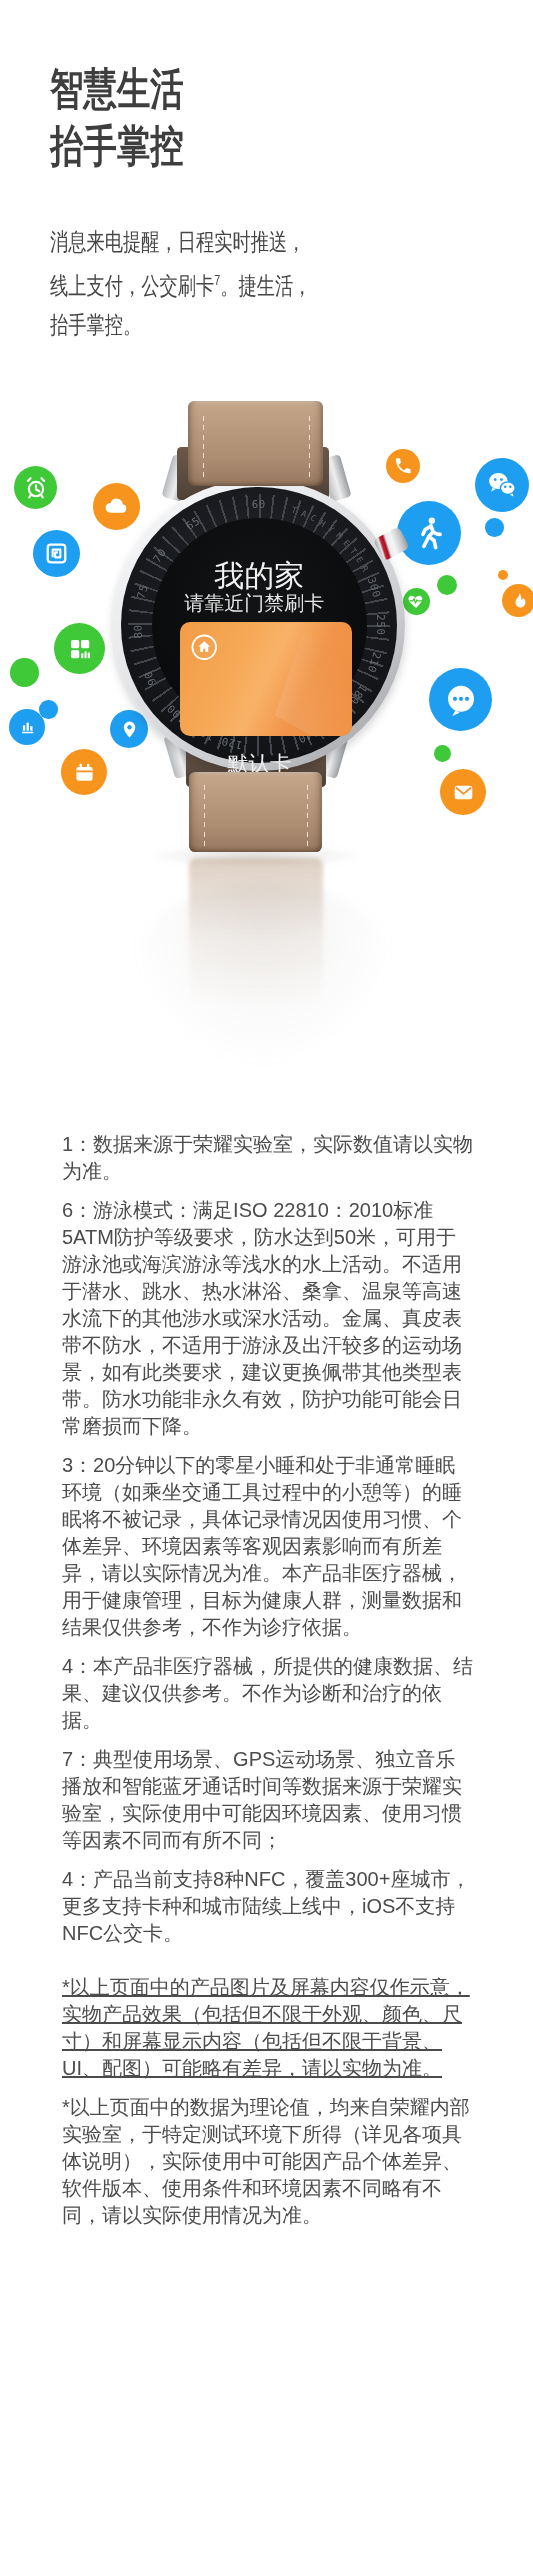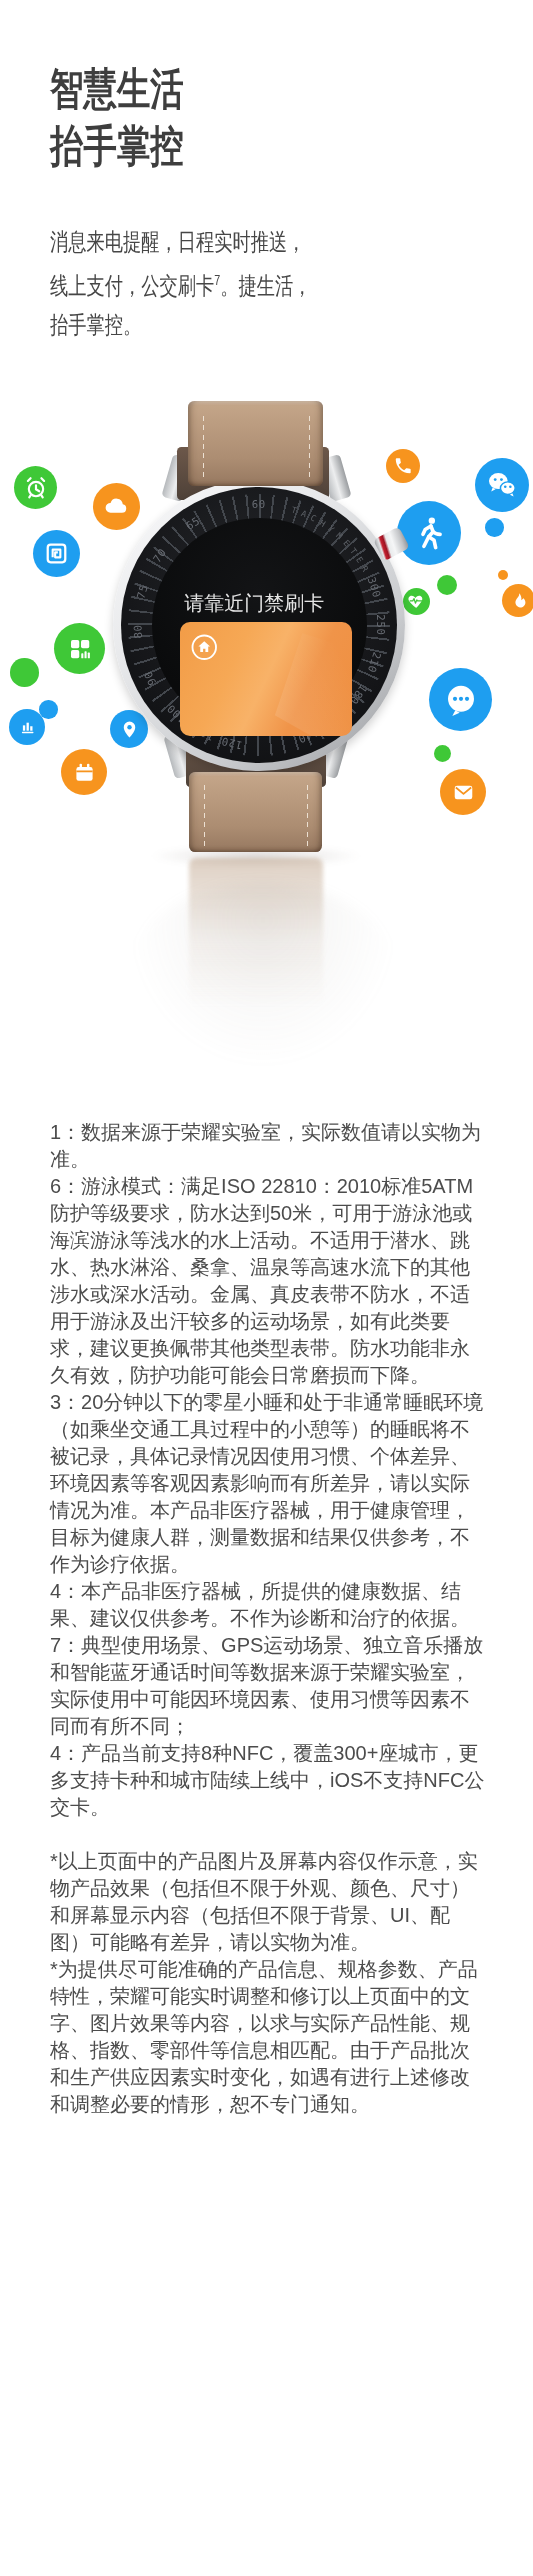--- a/index.html
+++ b/index.html
@@ -75,22 +75,22 @@
        filter:blur(2.8px);}
   .refl-strap{z-index:0;left:189px;top:858px;width:134px;height:149px;border-radius:7.1px;
        background:linear-gradient(to bottom,rgba(188,160,134,.5),rgba(205,185,165,.15) 55%,rgba(205,185,165,0));
        filter:blur(2.1px);}
   .refl-haze{z-index:0;left:128px;top:883px;width:270px;height:185px;border-radius:50%;
        background:radial-gradient(ellipse at 50% 20%,rgba(150,145,140,.12),rgba(150,145,140,0) 70%);
        filter:blur(5.7px);}
 
   
   .notes{left:50px;top:1119px;width:436px;font-size:20px;line-height:27px;color:#4c4c4c;}
-  .notes p{margin:0;}
-  .notes p.gap{margin-top:27px;}
+  .notes p{margin:12px;}
+  .notes p.gap{margin-top:27px;text-decoration:underline;}
 </style>
 </head>
 <body>
 
 <div class="abs h1">
   <div>智慧生活</div>
   <div>抬手掌控</div>
 </div>
 
 <div class="abs sub">
@@ -317,28 +317,30 @@
         <span class="bz-arc" style="--a:37deg">Y</span>
         <span class="bz-arc" style="--a:42deg">M</span>
         <span class="bz-arc" style="--a:47deg">E</span>
         <span class="bz-arc" style="--a:52deg">T</span>
         <span class="bz-arc" style="--a:57deg">E</span>
         <span class="bz-arc" style="--a:62deg">R</span>
       </span>
 
       
       <div class="screen">
+        <div class="scr-title">我的家</div>
         <div class="scr-sub">请靠近门禁刷卡</div>
         <div class="card">
           <div class="shine"></div>
           <span><svg width="28.5" height="28.5" viewBox="0 0 40 40">
                 <circle cx="20" cy="20" r="16.5" fill="none" stroke="#fff" stroke-width="2.6"></circle>
                 <path fill="#fff" d="M20 11.5 11.8 19h2.6v7.5h4V22h3.2v4.5h4V19h2.6z"></path>
               </svg></span>
         </div>
+        <div class="scr-cardlabel">默认卡</div>
       </div>
     </div>
   </div>
 
   <div class="abs crown-main"></div>
   <div class="abs crown-push"></div>
 
   <div class="abs keeper" style="left:188px;top:401px;width:135px;height:85px;"></div>
   <div class="abs stitch" style="left:203px;top:416px;height:63px;"></div>
   <div class="abs stitch" style="left:309px;top:416px;height:63px;"></div>
@@ -353,15 +355,15 @@
 </div>
 
 <div class="abs notes">
   <p>1：数据来源于荣耀实验室，实际数值请以实物为准。</p>
   <p>6：游泳模式：满足ISO 22810：2010标准5ATM防护等级要求，防水达到50米，可用于游泳池或海滨游泳等浅水的水上活动。不适用于潜水、跳水、热水淋浴、桑拿、温泉等高速水流下的其他涉水或深水活动。金属、真皮表带不防水，不适用于游泳及出汗较多的运动场景，如有此类要求，建议更换佩带其他类型表带。防水功能非永久有效，防护功能可能会日常磨损而下降。</p>
   <p>3：20分钟以下的零星小睡和处于非通常睡眠环境（如乘坐交通工具过程中的小憩等）的睡眠将不被记录，具体记录情况因使用习惯、个体差异、环境因素等客观因素影响而有所差异，请以实际情况为准。本产品非医疗器械，用于健康管理，目标为健康人群，测量数据和结果仅供参考，不作为诊疗依据。</p>
   <p>4：本产品非医疗器械，所提供的健康数据、结果、建议仅供参考。不作为诊断和治疗的依据。</p>
   <p>7：典型使用场景、GPS运动场景、独立音乐播放和智能蓝牙通话时间等数据来源于荣耀实验室，实际使用中可能因环境因素、使用习惯等因素不同而有所不同；</p>
   <p>4：产品当前支持8种NFC，覆盖300+座城市，更多支持卡种和城市陆续上线中，iOS不支持NFC公交卡。</p>
   <p class="gap">*以上页面中的产品图片及屏幕内容仅作示意，实物产品效果（包括但不限于外观、颜色、尺寸）和屏幕显示内容（包括但不限于背景、UI、配图）可能略有差异，请以实物为准。</p>
-  <p>*为提供尽可能准确的产品信息、规格参数、产品特性，荣耀可能实时调整和修订以上页面中的文字、图片效果等内容，以求与实际产品性能、规格、指数、零部件等信息相匹配。由于产品批次和生产供应因素实时变化，如遇有进行上述修改和调整必要的情形，恕不专门通知。</p>
+  <p>*以上页面中的数据为理论值，均来自荣耀内部实验室，于特定测试环境下所得（详见各项具体说明），实际使用中可能因产品个体差异、软件版本、使用条件和环境因素不同略有不同，请以实际使用情况为准。</p>
 </div>
 
 
 </body></html>

